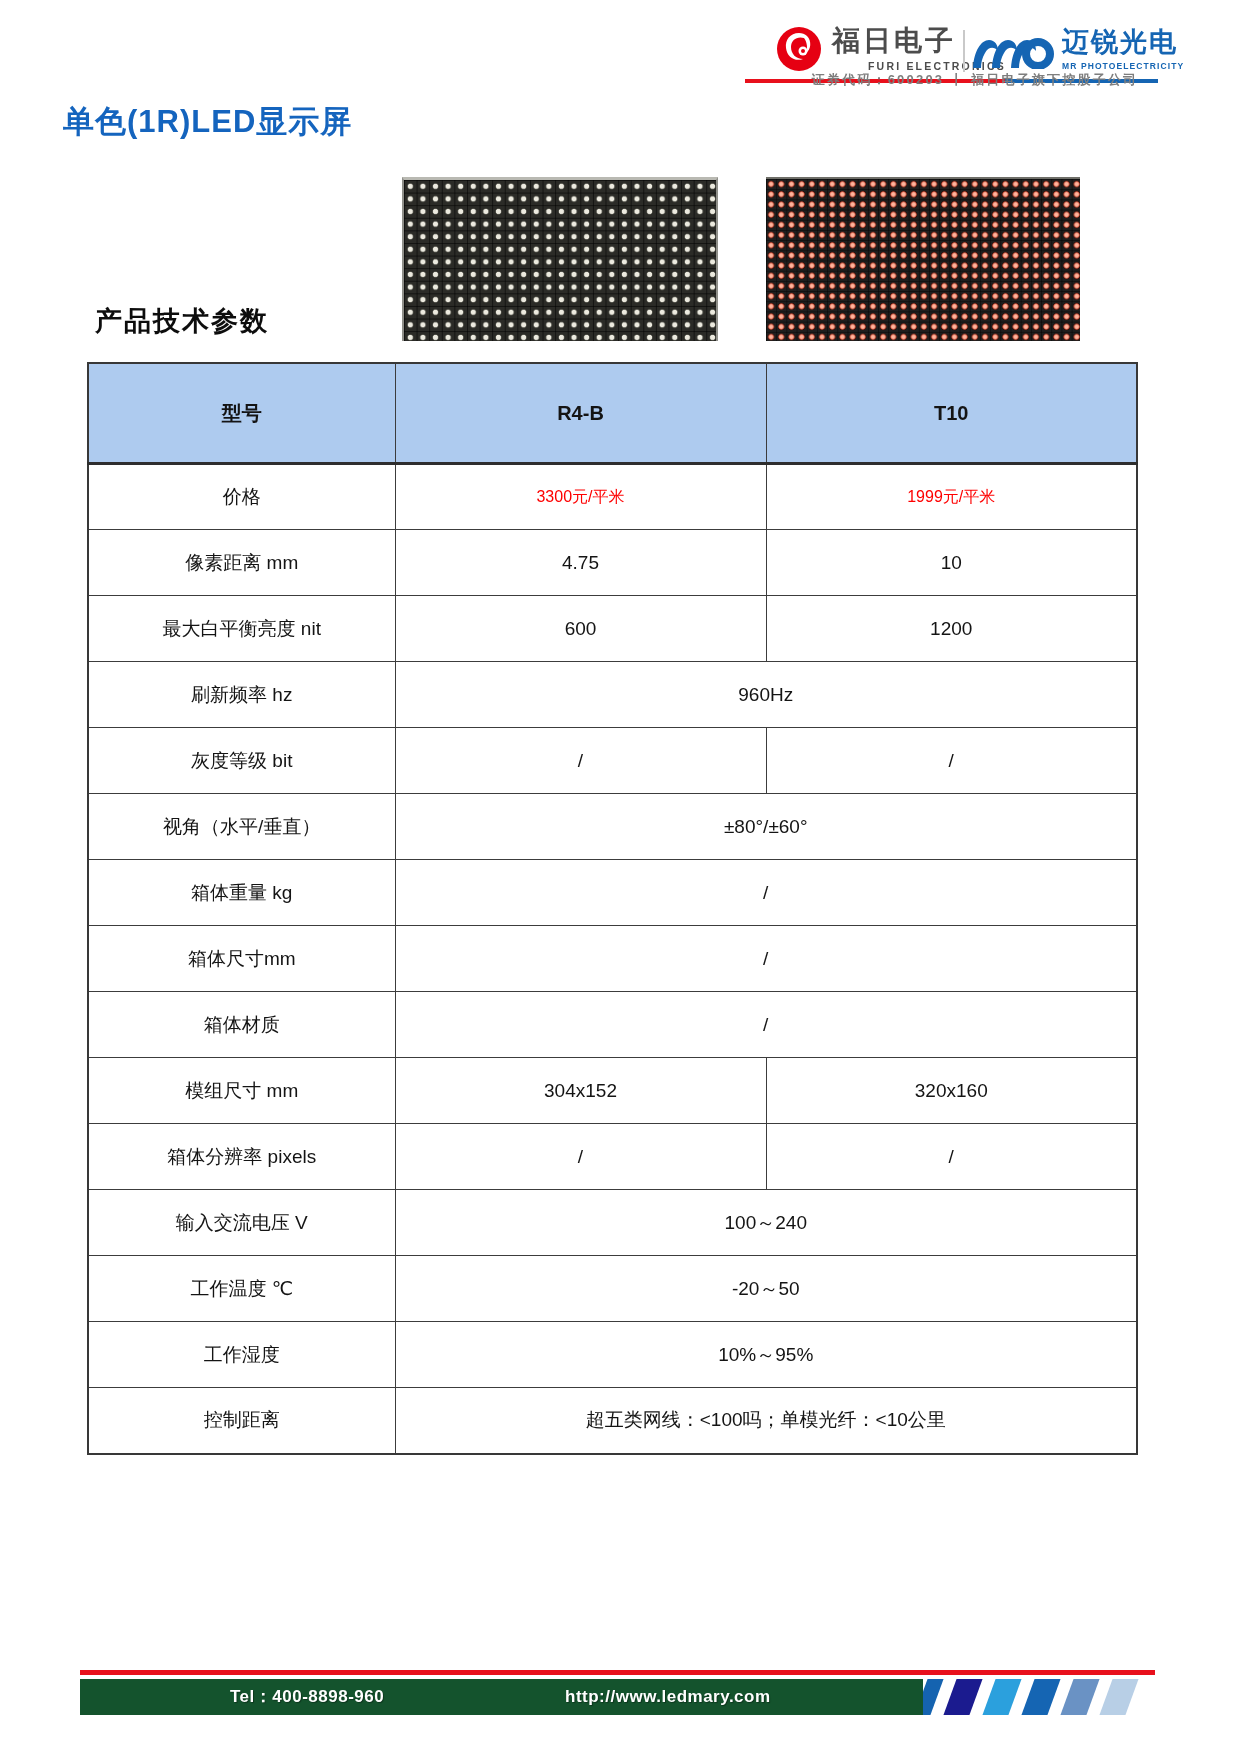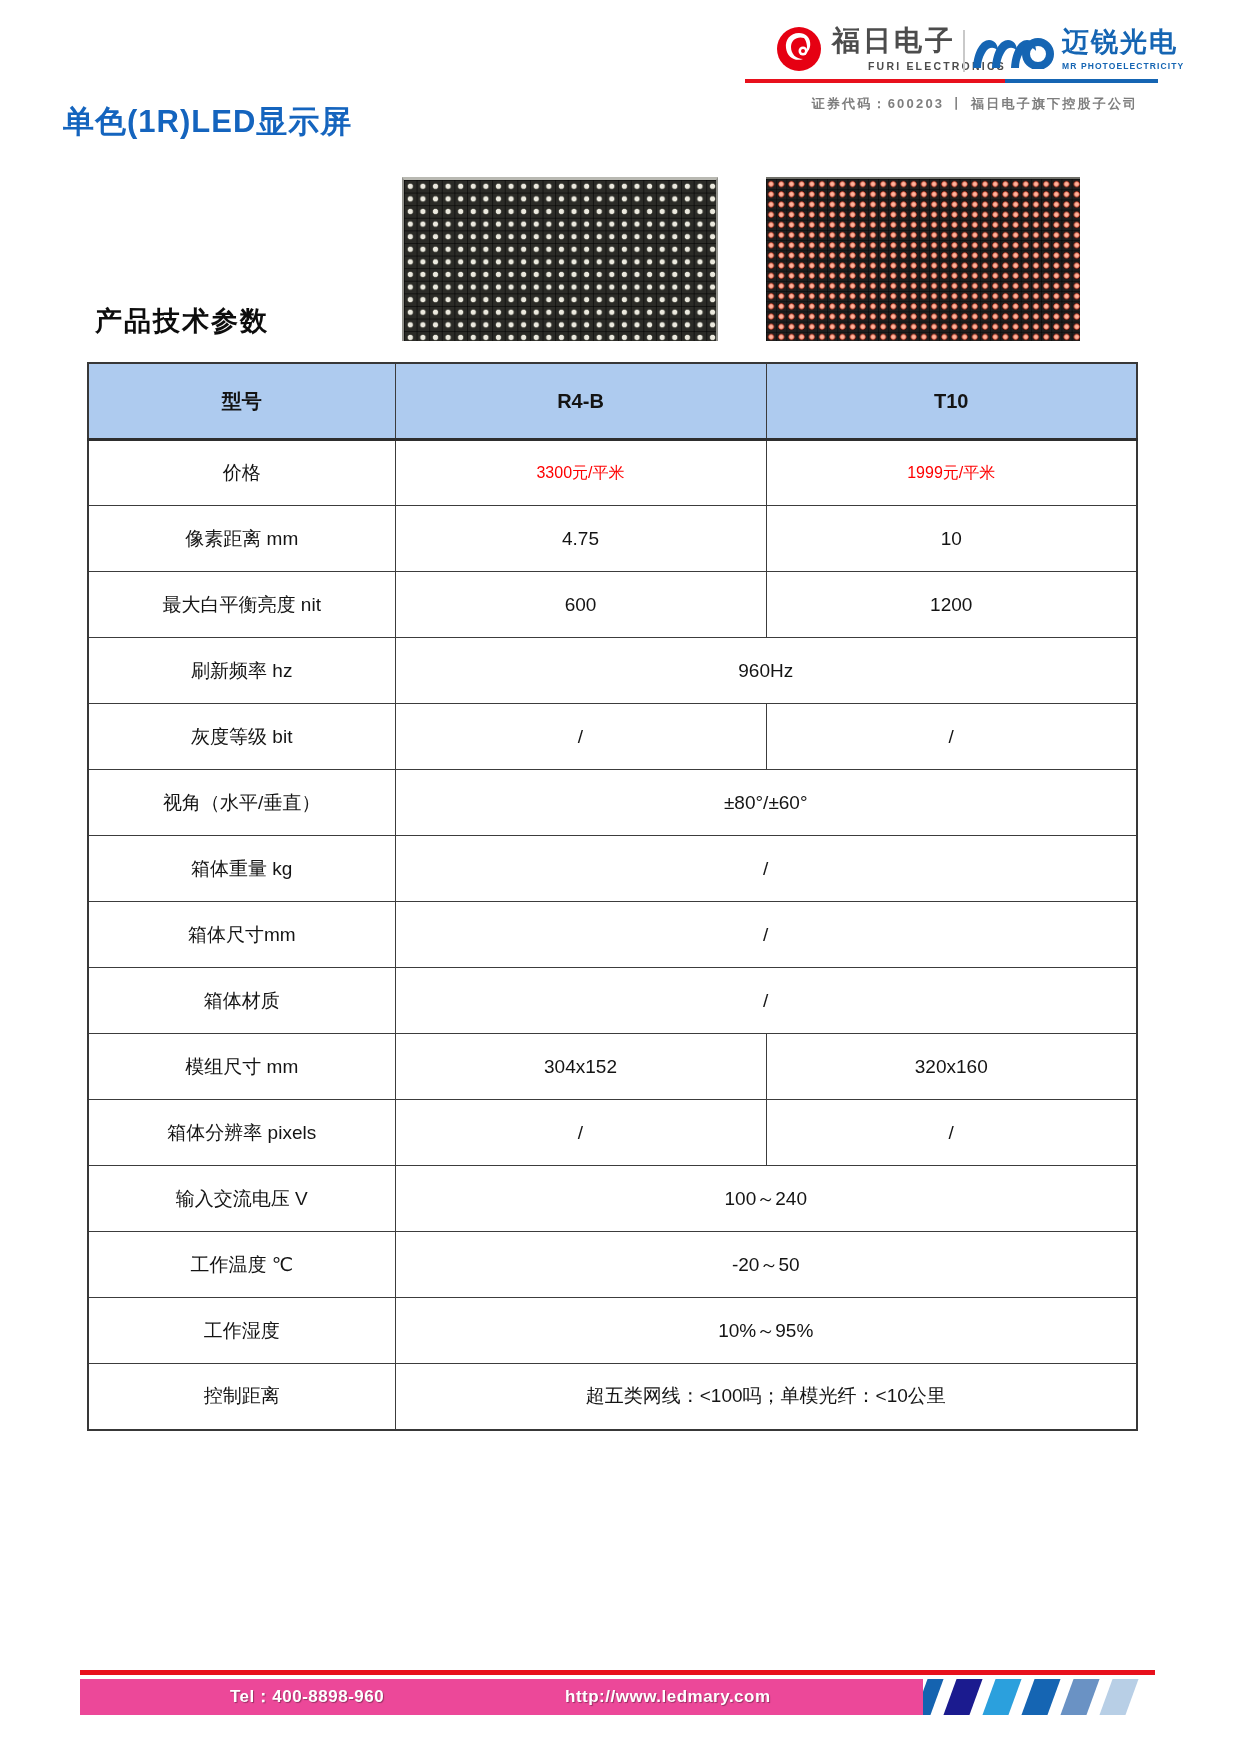--- a/index.html
+++ b/index.html
@@ -15,21 +15,21 @@
   #furi-block{left:832px;top:27px;line-height:1;}
   #furi-cn{font-size:28px;font-weight:bold;color:#4c4c4c;letter-spacing:3px;}
   #furi-en{font-size:10.5px;font-weight:bold;color:#4c4c4c;letter-spacing:2.2px;margin-top:6px;padding-left:36px;}
   #brand-divider{left:963px;top:30px;width:2px;height:42px;background:#c9c9c9;}
   #mr-logo{left:972px;top:37px;width:86px;height:32px;}
   #mr-block{left:1062px;top:29px;line-height:1;}
   #mr-cn{font-size:27px;font-weight:bold;color:#1565b3;letter-spacing:2px;}
   #mr-en{font-size:8.5px;font-weight:bold;color:#1565b3;letter-spacing:1.1px;margin-top:6px;}
   #brand-underline{left:745px;top:79px;width:413px;height:4px;
     background:linear-gradient(to right,#e8101c 0 63%,#1565b3 63% 100%);}
-  #brand-tagline{left:790px;top:95px;width:370px;text-align:center;
+  #brand-tagline{left:790px;top:71px;width:370px;text-align:center;
     font-size:13px;color:#7e7e7e;letter-spacing:2.2px;font-weight:bold;}
   
   #page-title{left:63px;top:101px;font-size:31px;color:#1464be;letter-spacing:1px;font-weight:bold;}
   #section-title{left:95px;top:303px;font-size:27px;font-weight:bold;color:#0d0d0d;letter-spacing:2px;}
   
   .led-module{position:absolute;top:177px;height:164px;box-sizing:border-box;}
   #module-left{
     left:402px;width:316px;background:#2b2b27;
     border-top:3px solid #b9b9b2;border-left:2px solid #8f8f89;border-right:2px solid #8f8f89;
     background-image:
@@ -47,33 +47,33 @@
       linear-gradient(to bottom,rgba(0,0,0,.45) 1px,rgba(255,255,255,0) 1px);
     background-size:10.2px 10.2px;
   }
   
   #spec-table-wrap{left:87px;top:362px;}
   table{border-collapse:collapse;table-layout:fixed;}
   col.c1{width:307px;} col.c2{width:371px;} col.c3{width:371px;}
   #spec-table{border:2px solid #383838;}
   #spec-table th,#spec-table td{
     border:1px solid #3c3c3c;text-align:center;vertical-align:middle;
-    font-size:19px;color:#141414;padding:4px;
+    font-size:19px;color:#141414;padding:16px;
   }
   #spec-table thead th{
     height:66px;background:#aecbef;font-size:20px;font-weight:bold;
     border-bottom:3px solid #2e2e2e;
   }
   #spec-table tbody tr{height:66px;}
   #spec-table td.label{font-weight:500;}
   #spec-table td.red{color:#fe0000;font-size:16px;}
   #spec-table td.serif{font-family:"Liberation Serif","DejaVu Serif",serif;font-size:20px;}
   
   #footer-red-bar{left:80px;top:1670px;width:1075px;height:5px;background:#e8101c;}
-  #footer-blue-bar{left:80px;top:1679px;width:1075px;height:36px;background:#ec4899;}
+  #footer-blue-bar{left:80px;top:1679px;width:1075px;height:36px;background:#14532d;}
   #footer-tel{position:absolute;left:150px;top:0;line-height:36px;
     color:#fff;font-size:17px;font-weight:bold;letter-spacing:.5px;
     text-shadow:1px 1px 1px rgba(0,0,0,.35);}
   #footer-url{position:absolute;left:485px;top:0;line-height:36px;
     color:#fff;font-size:17px;font-weight:bold;letter-spacing:.5px;
     text-shadow:1px 1px 1px rgba(0,0,0,.35);}
   #footer-stripes{
     position:absolute;right:0;top:0;height:36px;width:232px;background:#ffffff;
     display:flex;align-items:stretch;gap:13px;padding-left:8px;box-sizing:border-box;
     overflow:hidden;

